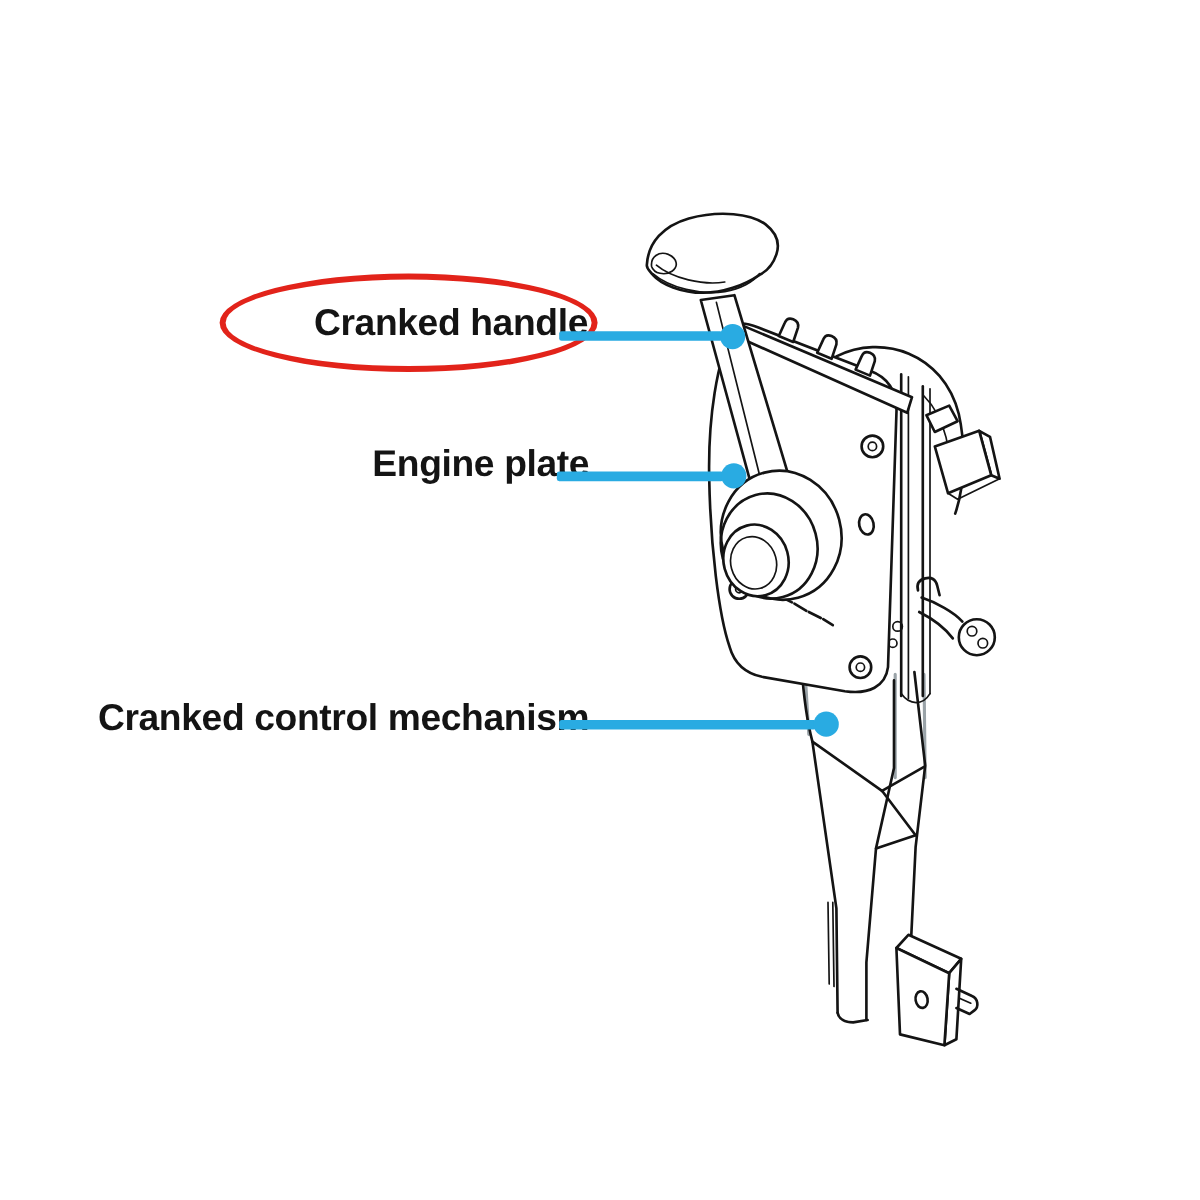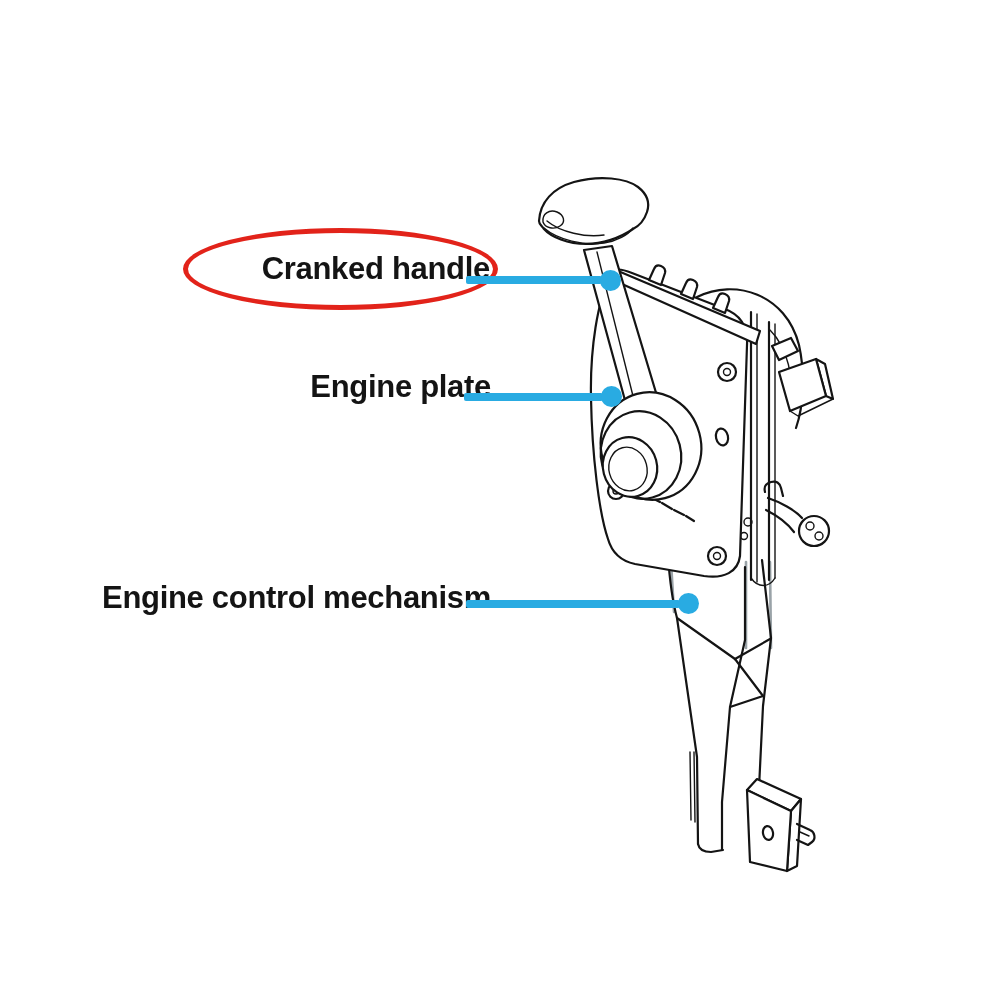--- a/index.html
+++ b/index.html
@@ -134,21 +134,21 @@
       <path class="thin" d="M544 228 C558 240 584 246 604 243 C617 241 628 235 633 228"></path>
       <path class="thin" d="M547 221 C560 232 586 238 604 235"></path>
       <path class="thin" d="M543 222 C542 214 549 209 557 212 C564 215 566 222 560 226 C554 230 545 228 543 222 Z"></path>
     </g>
   </svg>
 
   <div class="highlight-ellipse"></div>
 
   <div class="label label-cranked">Cranked handle</div>
   <div class="label label-fascia">Engine plate</div>
-  <div class="label label-engine">Engine control mechanism</div>
+  <div class="label label-engine">Cranked control mechanism</div>
 
   <div class="leader leader-cranked"></div>
   <div class="leader-dot dot-cranked"></div>
 
   <div class="leader leader-fascia"></div>
   <div class="leader-dot dot-fascia"></div>
 
   <div class="leader leader-engine"></div>
   <div class="leader-dot dot-engine"></div>
 

